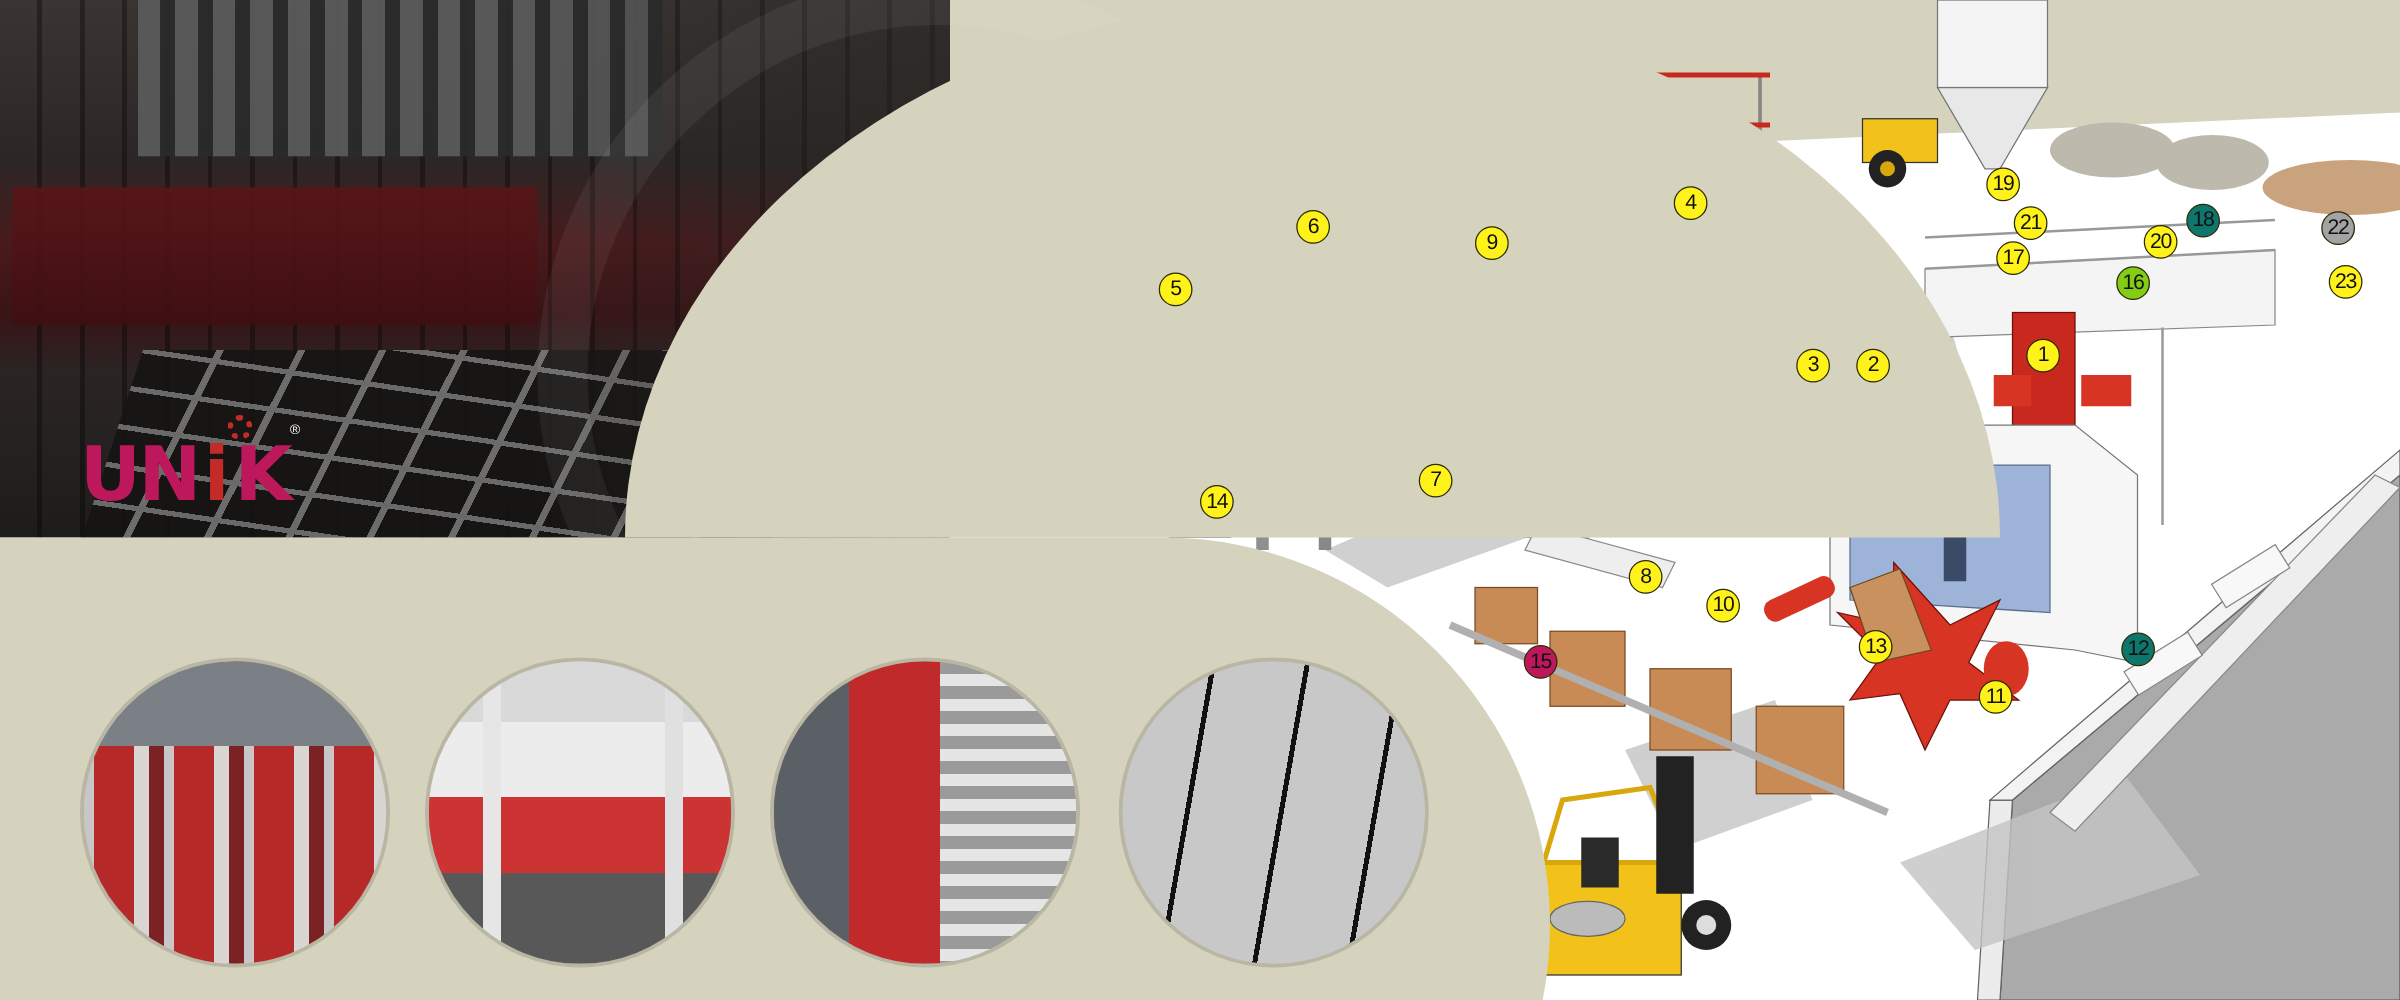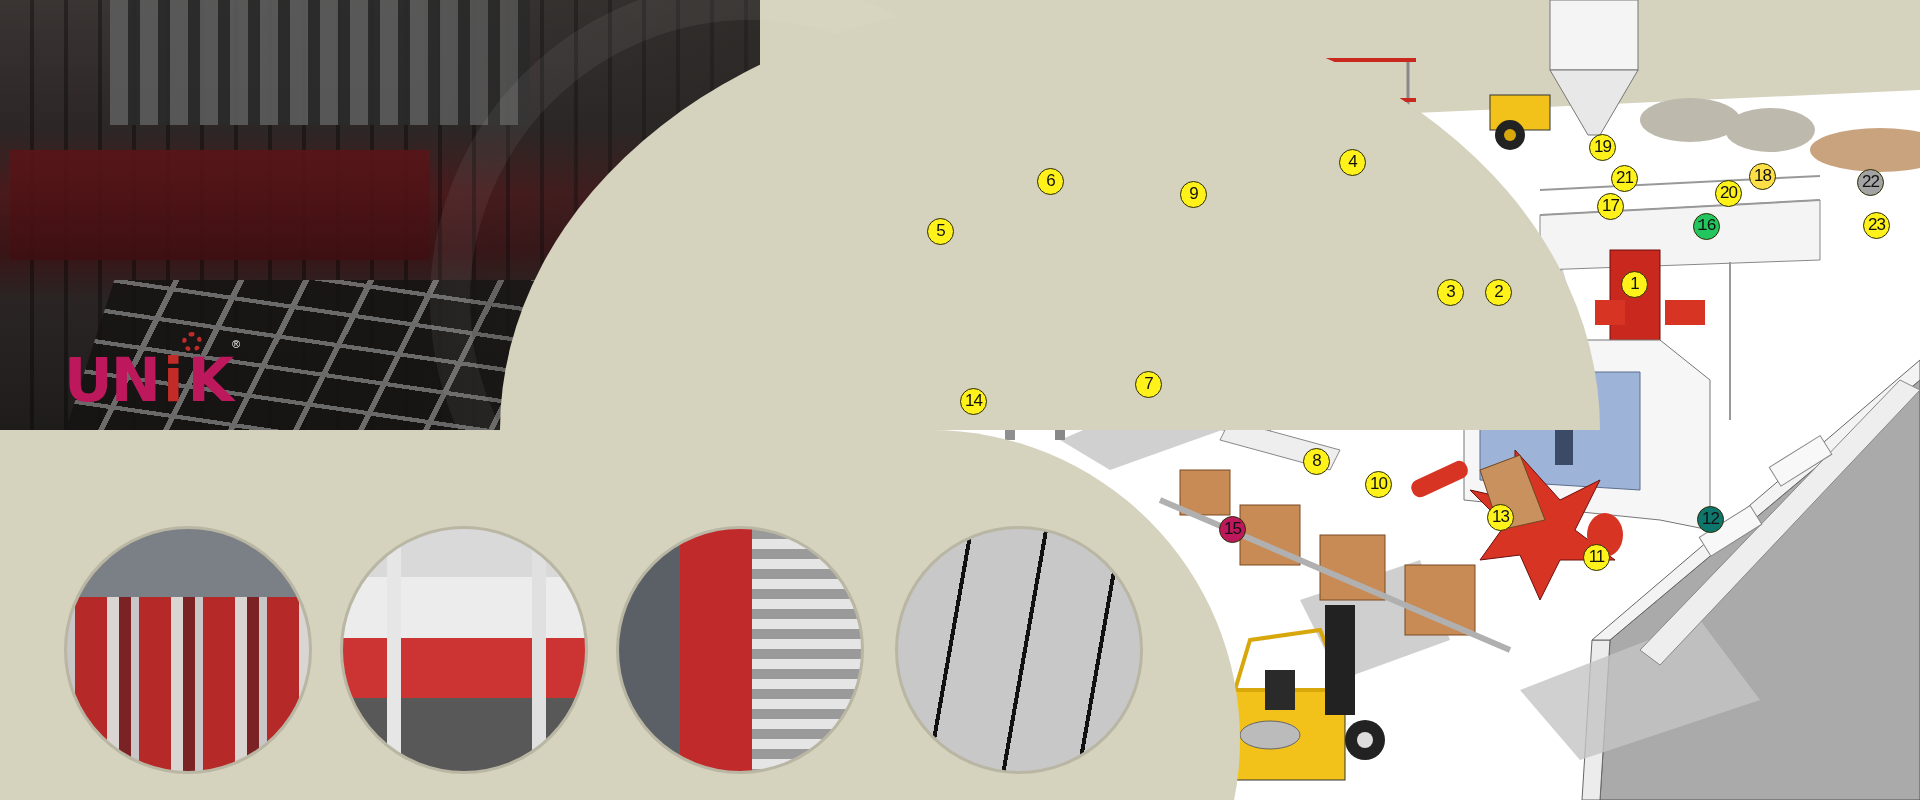--- a/index.html
+++ b/index.html
@@ -222,22 +222,22 @@
       <div class="marker" style="left: 1037px; top: 168px; background: rgb(255, 242, 26);">6</div>
       <div class="marker" style="left: 1135px; top: 371px; background: rgb(255, 242, 26);">7</div>
       <div class="marker" style="left: 1303px; top: 448px; background: rgb(255, 242, 26);">8</div>
       <div class="marker" style="left: 1180px; top: 181px; background: rgb(255, 242, 26);">9</div>
       <div class="marker" style="left: 1365px; top: 471px; background: rgb(255, 242, 26);">10</div>
       <div class="marker" style="left: 1583px; top: 544px; background: rgb(255, 242, 26);">11</div>
       <div class="marker" style="left: 1697px; top: 506px; background: #0f766e;">12</div>
       <div class="marker" style="left: 1487px; top: 504px; background: rgb(255, 242, 26);">13</div>
       <div class="marker" style="left: 960px; top: 388px; background: rgb(255, 242, 26);">14</div>
       <div class="marker" style="left: 1219px; top: 516px; background: #be185d;">15</div>
-      <div class="marker" style="left: 1693px; top: 213px; background: #22c55e; font-family: Liberation Mono, monospace;">16</div>
+      <div class="marker" style="left: 1693px; top: 213px; background: #84cc16;">16</div>
       <div class="marker" style="left: 1597px; top: 193px; background: rgb(255, 242, 26);">17</div>
-      <div class="marker" style="left: 1749px; top: 163px; background: #fde047;">18</div>
+      <div class="marker" style="left: 1749px; top: 163px; background: #0f766e;">18</div>
       <div class="marker" style="left: 1589px; top: 134px; background: rgb(255, 242, 26);">19</div>
       <div class="marker" style="left: 1715px; top: 180px; background: rgb(255, 242, 26);">20</div>
       <div class="marker" style="left: 1611px; top: 165px; background: rgb(255, 242, 26);">21</div>
       <div class="marker" style="left: 1857px; top: 169px; background: #a3a3a3;">22</div>
       <div class="marker" style="left: 1863px; top: 212px; background: rgb(255, 242, 26);">23</div>
     </div>
 </div>
 
 </body></html>

